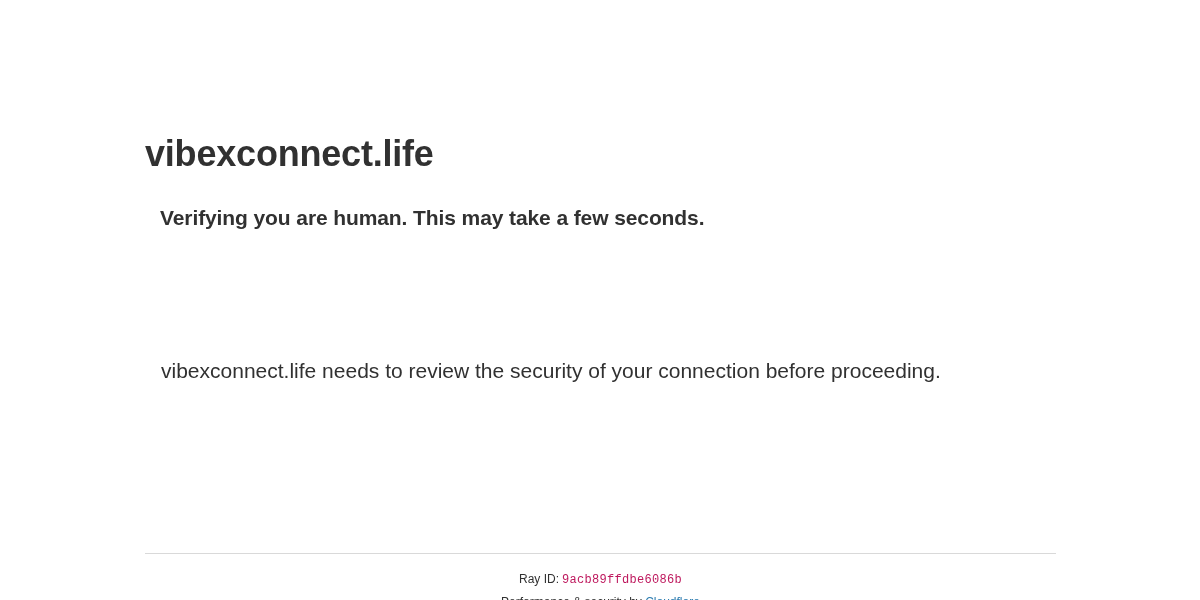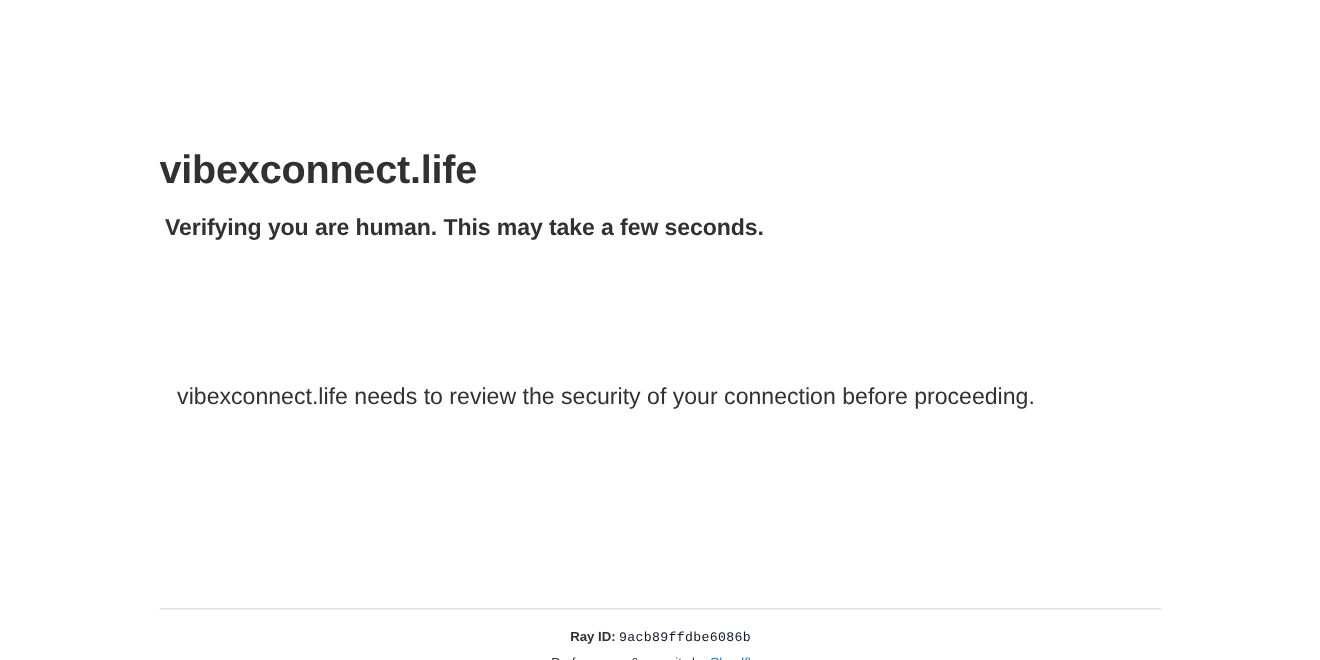--- a/index.html
+++ b/index.html
@@ -37,21 +37,21 @@
     margin: 0;
     font-size: 36px;
     line-height: 44px;
     font-weight: 700;
     color: #313131;
     letter-spacing: -0.2px;
     white-space: nowrap;
   }
 
   .verify-subtitle {
-    margin: 5px;
+    margin: 15px;
     padding-top: 13px;
     font-size: 21px;
     line-height: 28px;
     font-weight: 700;
     color: #313131;
     letter-spacing: -0.1px;
     white-space: nowrap;
   }
 
   .challenge-widget-area {
@@ -90,27 +90,27 @@
 
   .ray-line {
     font-size: 12px;
     line-height: 15px;
     color: #313131;
     white-space: nowrap;
   }
 
   .ray-label {
     font-family: "Liberation Sans", sans-serif;
-    font-weight: 700;
+    font-weight: 400;
   }
 
   .ray-value {
     font-family: "Liberation Mono", monospace;
     font-size: 12px;
-    color: #0f172a;
+    color: #be185d;
     padding-left: 3px;
     letter-spacing: 0.3px;
   }
 
   .attribution-line {
     padding-top: 7px;
     font-size: 12px;
     line-height: 15px;
     color: #313131;
     white-space: nowrap;

